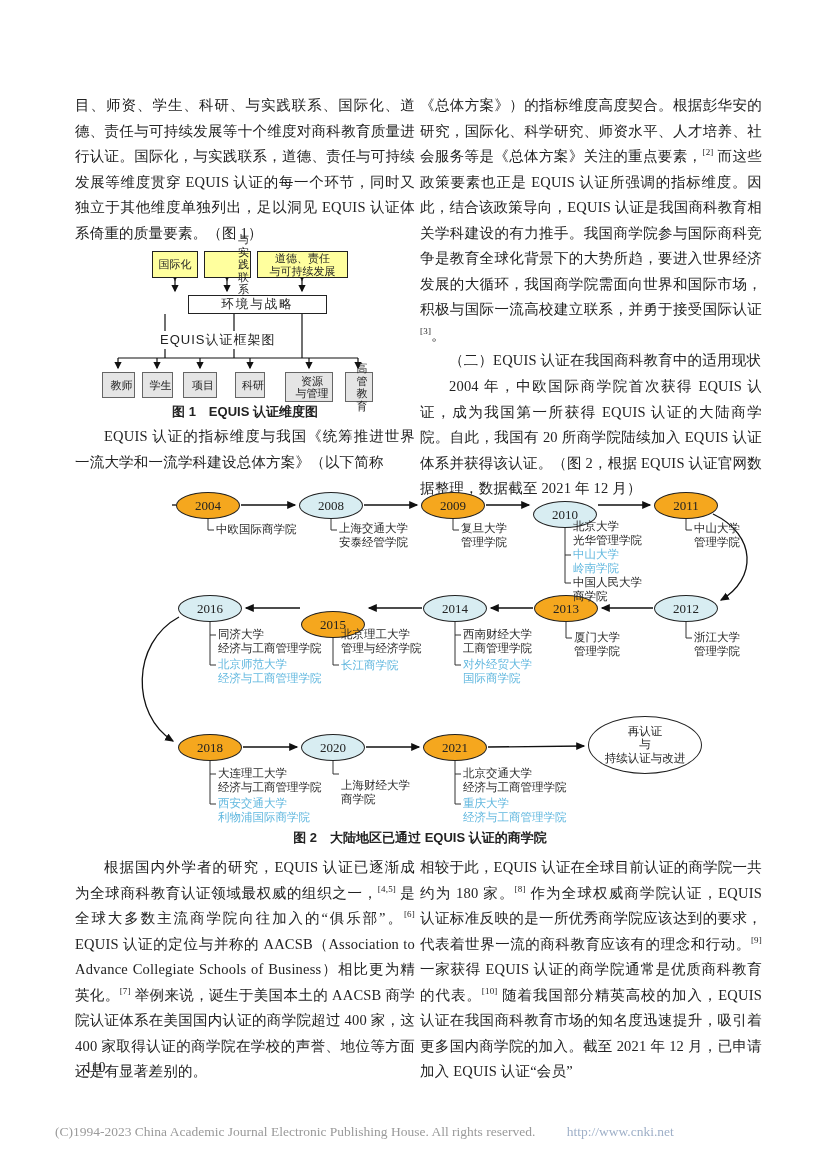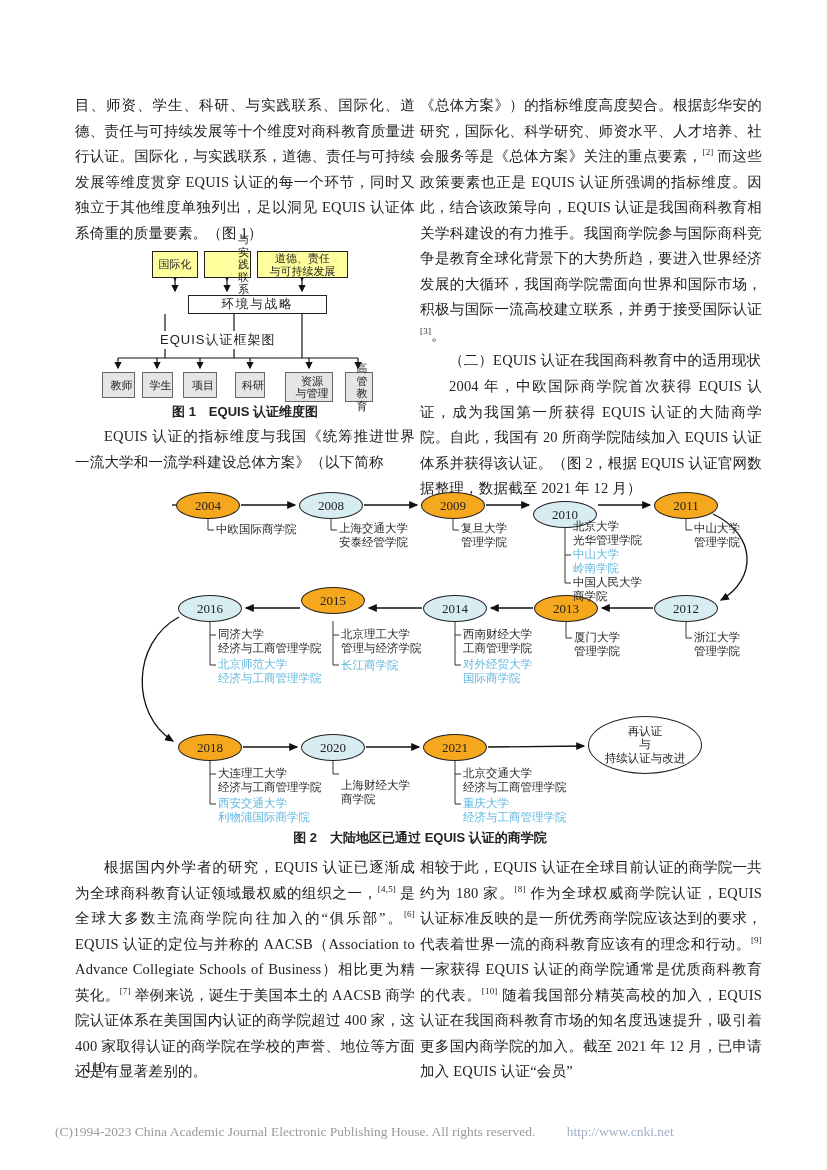--- a/index.html
+++ b/index.html
@@ -169,21 +169,21 @@
       </g>
     </svg>
 
 
     <div class="f2year orange" style="left:101px;top:9px;">2004</div>
     <div class="f2year lblue" style="left:224px;top:9px;">2008</div>
     <div class="f2year orange" style="left:346px;top:9px;">2009</div>
     <div class="f2year lblue" style="left:458px;top:18px;">2010</div>
     <div class="f2year orange" style="left:579px;top:9px;">2011</div>
     <div class="f2year lblue" style="left:103px;top:112px;">2016</div>
-    <div class="f2year orange" style="left:226px;top:104px;">2015</div>
+    <div class="f2year orange" style="left:226px;top:128px;">2015</div>
     <div class="f2year lblue" style="left:348px;top:112px;">2014</div>
     <div class="f2year orange" style="left:459px;top:112px;">2013</div>
     <div class="f2year lblue" style="left:579px;top:112px;">2012</div>
     <div class="f2year orange" style="left:103px;top:251px;">2018</div>
     <div class="f2year lblue" style="left:226px;top:251px;">2020</div>
     <div class="f2year orange" style="left:348px;top:251px;">2021</div>
 
     <div class="f2end" style="left:513px;top:233px;width:114px;height:58px;">
       <span>再认证</span>
       <span>与</span>

